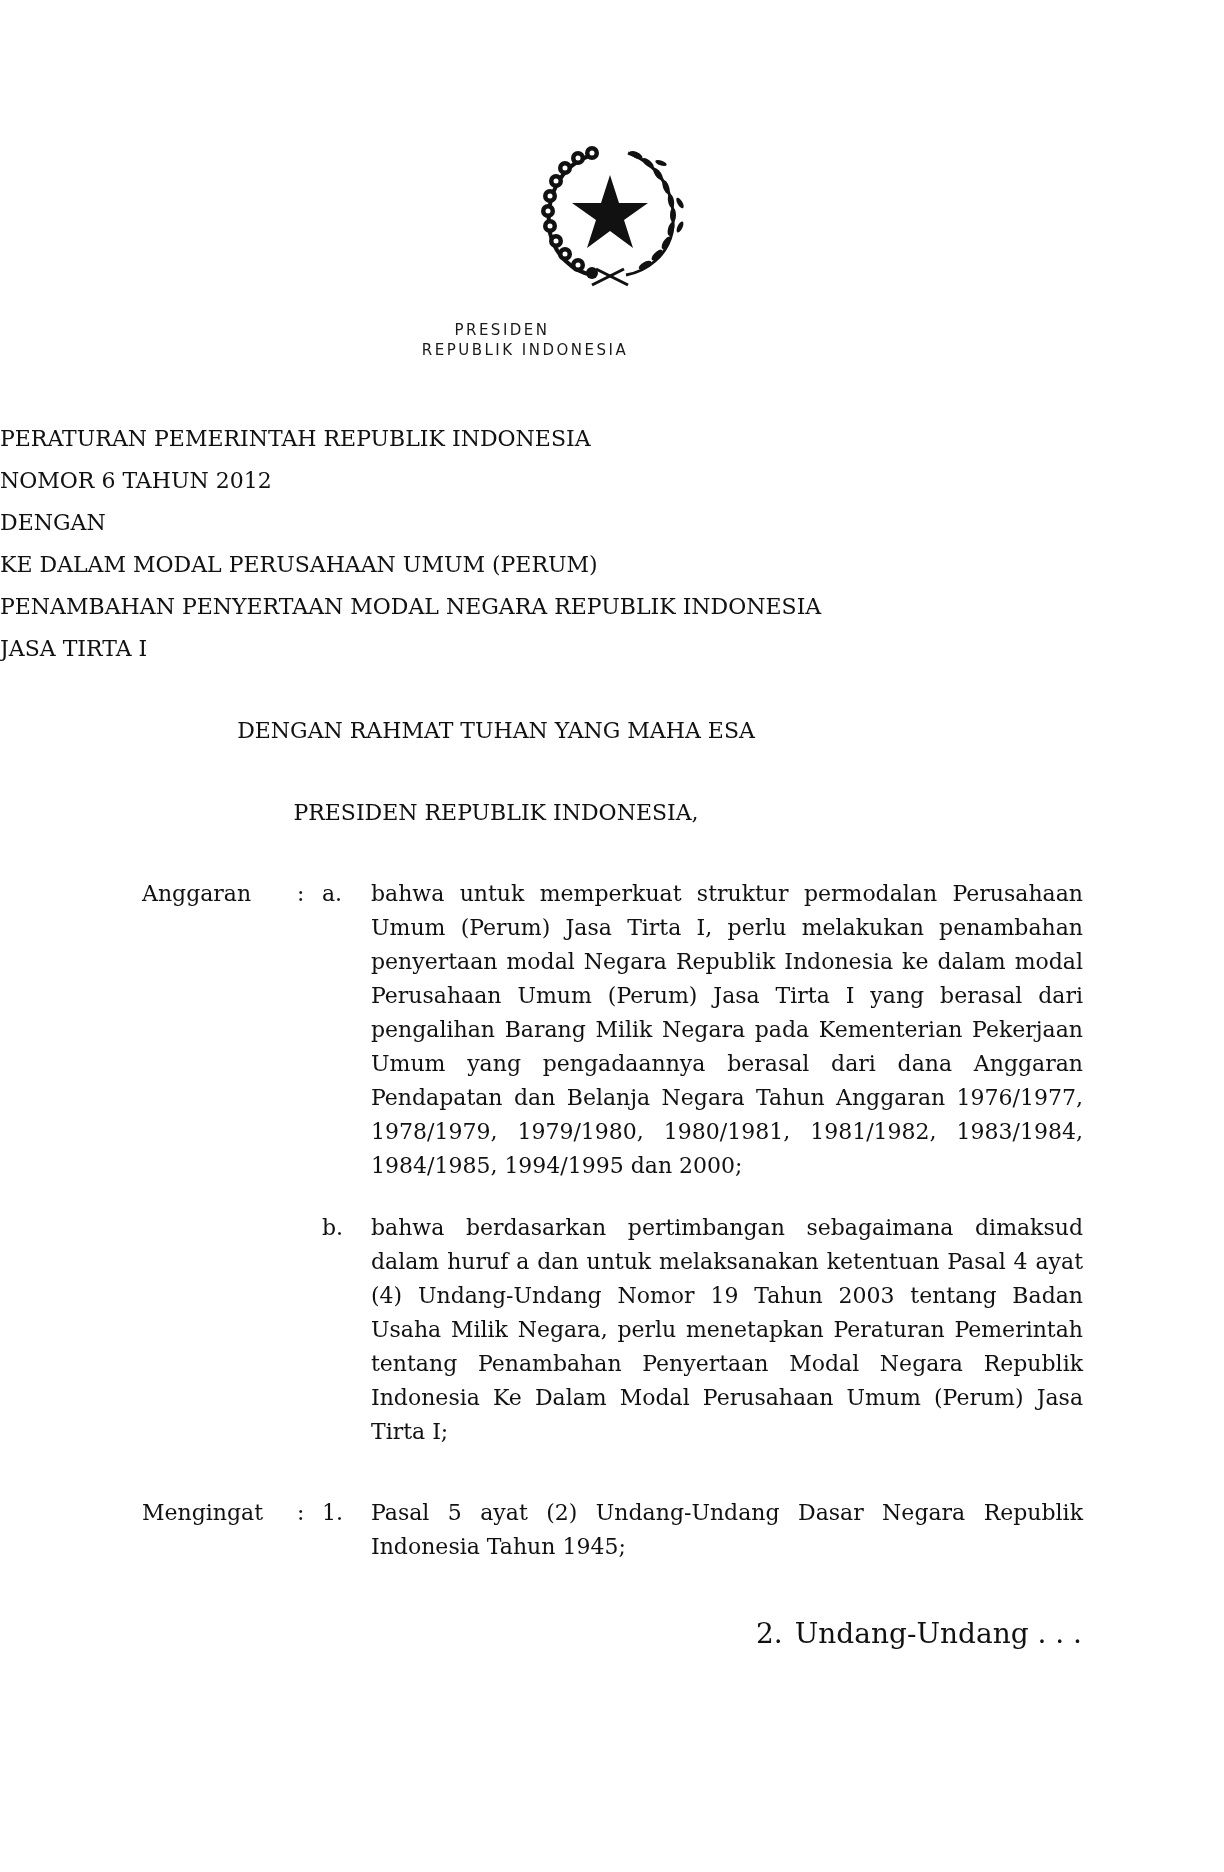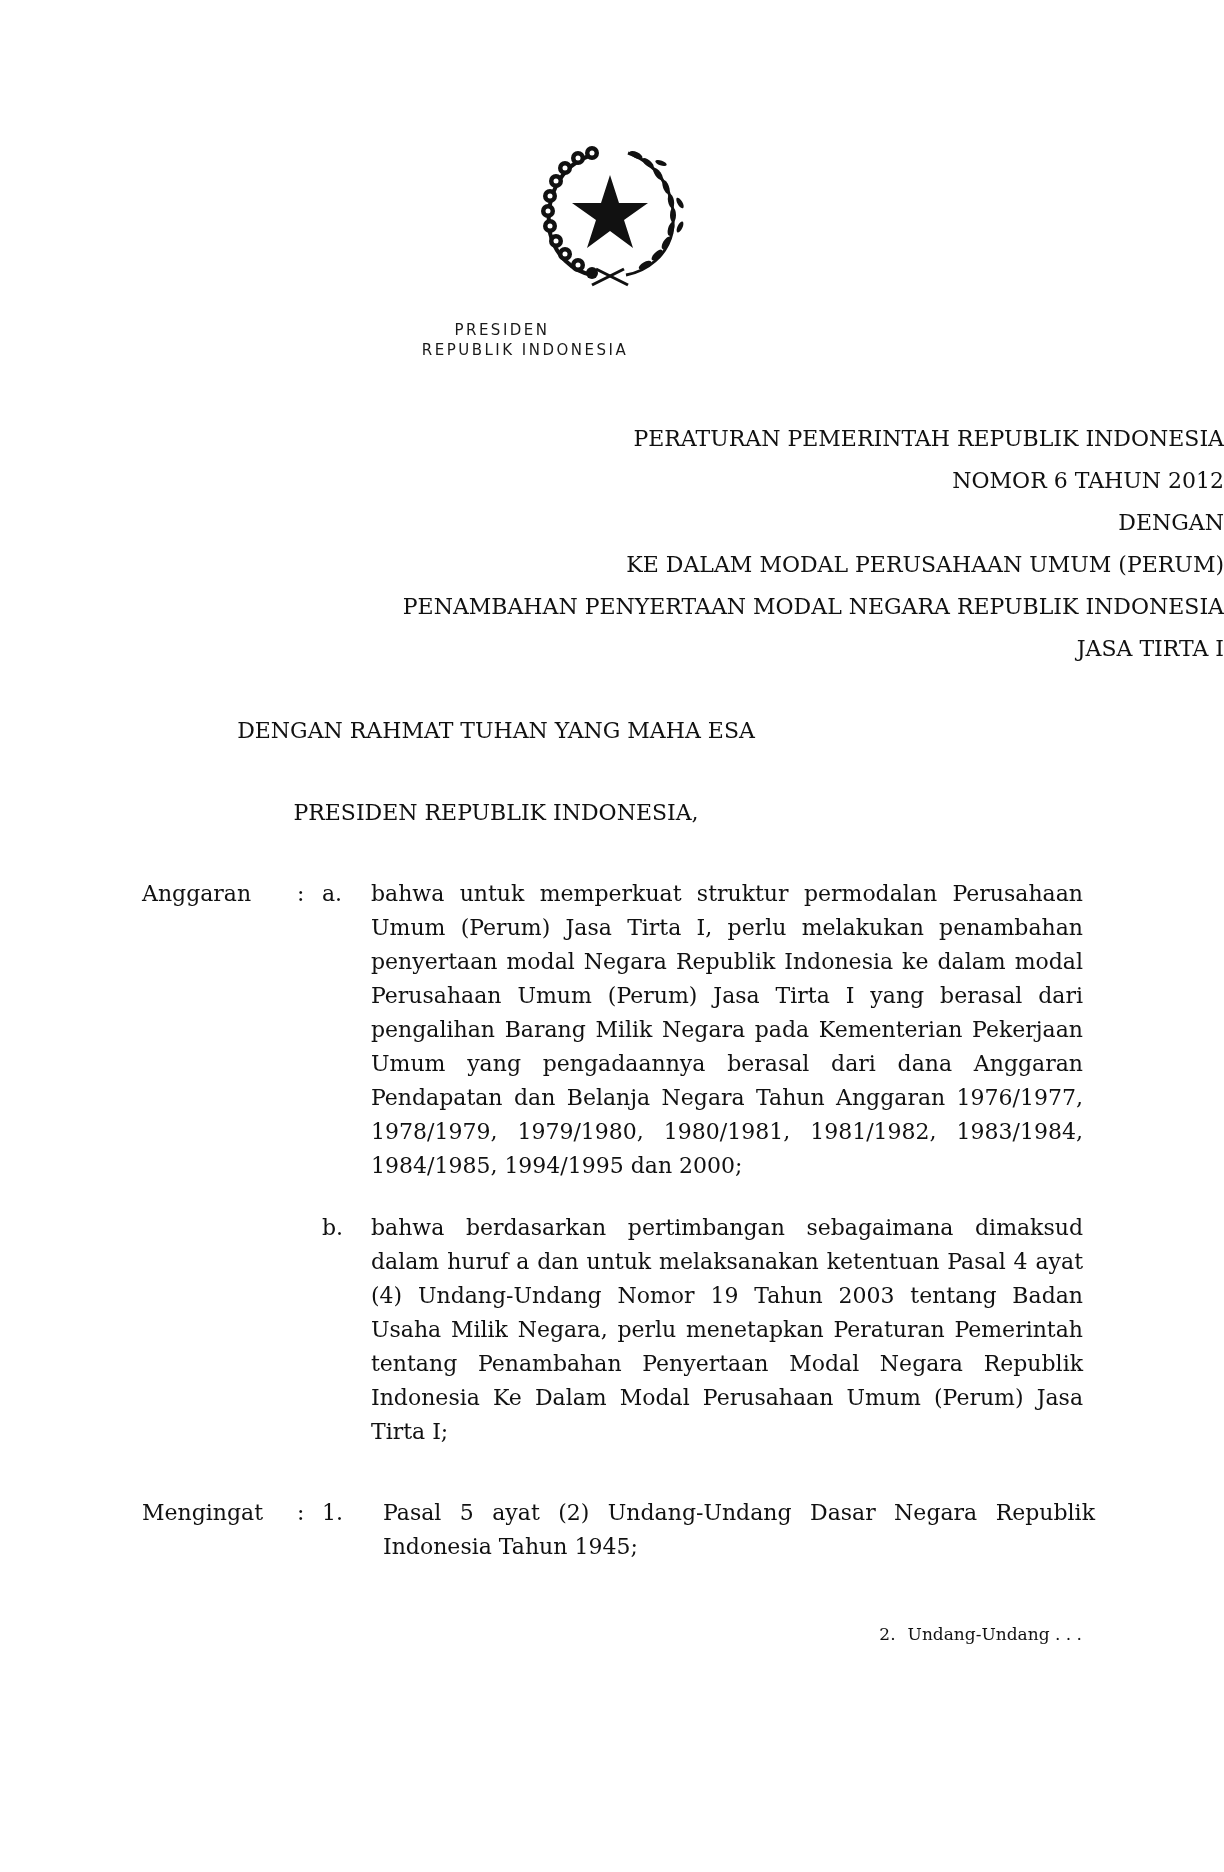--- a/index.html
+++ b/index.html
@@ -13,21 +13,21 @@
   }
   .emblem-caption {
     position: absolute; left: 0; width: 1004px; text-align: center;
     font-family: "DejaVu Sans", "Liberation Sans", sans-serif;
     font-size: 15px; letter-spacing: 2.5px; line-height: 19px; color: #1a1a1a;
   }
   .emblem-caption.l1 { top: 321px; }
   .emblem-caption.l2 { top: 341px; margin-left: 23px; }
 
   .title-block {
-    position: absolute; left: 0; top: 418px; width: 1224px; text-align: right;
+    position: absolute; left: 0; top: 418px; width: 1224px; text-align: left;
     font-size: 22px; line-height: 42px;
   }
   .title-block div { white-space: nowrap; }
 
   .center-line {
     position: absolute; left: 0; width: 992px; text-align: center;
     font-size: 22px; line-height: 30px; white-space: nowrap;
   }
   .center-line.god { top: 716px; }
   .center-line.pres { top: 798px; }
@@ -42,24 +42,24 @@
   }
 
   .sec-menimbang { top: 877px; }
   .sec-menimbang .m-a { left: 322px; top: 0; }
   .sec-menimbang .b-a { top: 0; }
   .sec-menimbang .m-b { left: 322px; top: 334px; }
   .sec-menimbang .b-b { top: 334px; }
 
   .sec-mengingat { top: 1496px; }
   .sec-mengingat .m-1 { left: 322px; top: 0; }
-  .sec-mengingat .b-1 { top: 0; margin-left: 12px; }
+  .sec-mengingat .b-1 { top: 0; }
 
   .footer-next {
-    position: absolute; top: 1617px; right: 142px; font-size: 17px; line-height: 34px;
+    position: absolute; top: 1617px; right: 142px; font-size: 28px; line-height: 34px;
     white-space: nowrap;
   }
   .footer-next .num { margin-right: 12px; }
 </style>
 </head>
 <body>
 
 <div class="emblem">
   <svg width="160" height="150" viewBox="0 0 160 150" xmlns="http://www.w3.org/2000/svg">
 

